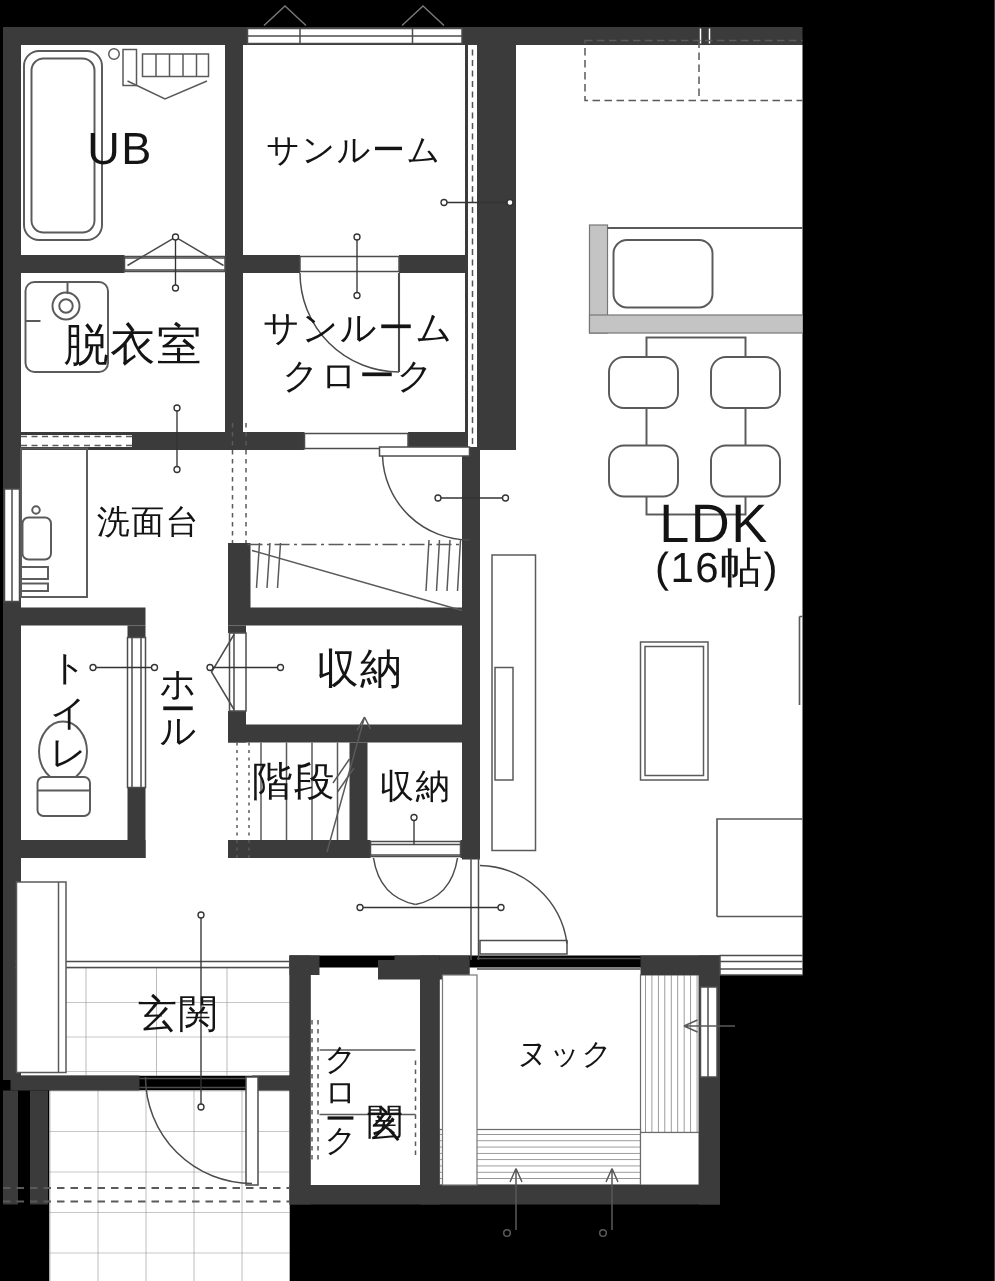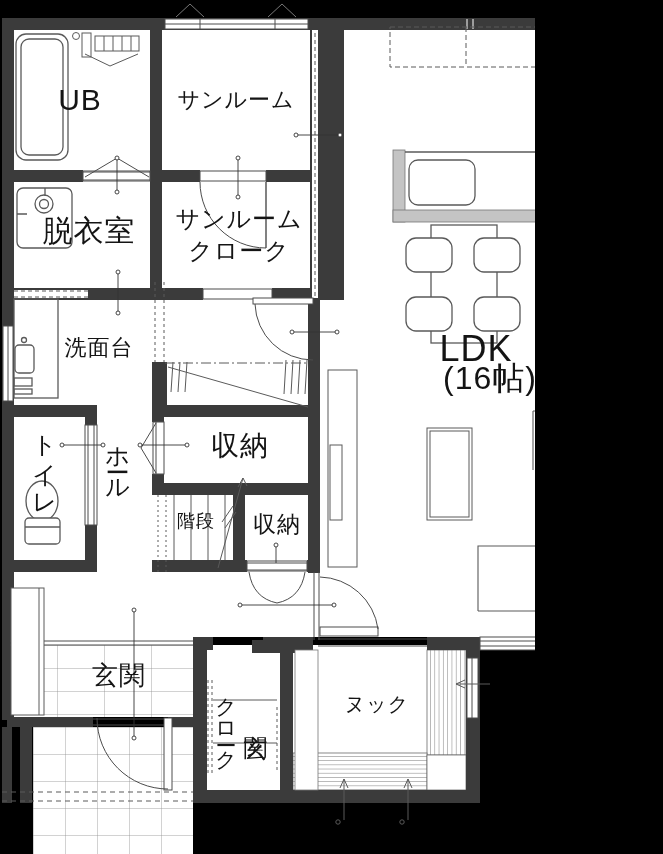--- a/index.html
+++ b/index.html
@@ -408,21 +408,21 @@
 
   <div class="room-label" style="left:80px;top:100px;font-size:30px;">UB</div>
   <div class="room-label" style="left:236px;top:100px;font-size:22px;">サンルーム</div>
   <div class="room-label" style="left:89px;top:231px;font-size:30px;">脱衣室</div>
   <div class="room-label" style="left:239px;top:219px;font-size:24px;">サンルーム</div>
   <div class="room-label" style="left:239px;top:251px;font-size:24px;">クローク</div>
   <div class="room-label" style="left:99px;top:348px;font-size:22px;">洗面台</div>
   <div class="room-label vlabel" style="left:45px;top:462px;font-size:24px;">トイレ</div>
   <div class="room-label vlabel" style="left:118px;top:461px;font-size:24px;">ホール</div>
   <div class="room-label" style="left:240px;top:446px;font-size:28px;">収納</div>
-  <div class="room-label" style="left:196px;top:521px;font-size:18px;">階段</div>
+  <div class="room-label" style="left:196px;top:521px;font-size:27px;">階段</div>
   <div class="room-label" style="left:277px;top:524px;font-size:23px;">収納</div>
   <div class="room-label" style="left:476px;top:349px;font-size:36px;">LDK</div>
-  <div class="room-label" style="left:490px;top:379px;font-size:32px;">(16帖)</div>
+  <div class="room-label" style="left:478px;top:379px;font-size:28px;">(16帖)</div>
   <div class="room-label" style="left:119px;top:676px;font-size:26px;">玄関</div>
   <div class="room-label vlabel" style="left:256px;top:718px;font-size:24px;">玄関</div>
   <div class="room-label vlabel" style="left:226px;top:722px;font-size:21px;">クローク</div>
   <div class="room-label" style="left:377px;top:704px;font-size:20px;">ヌック</div>
 </div>
 
 </body></html>

